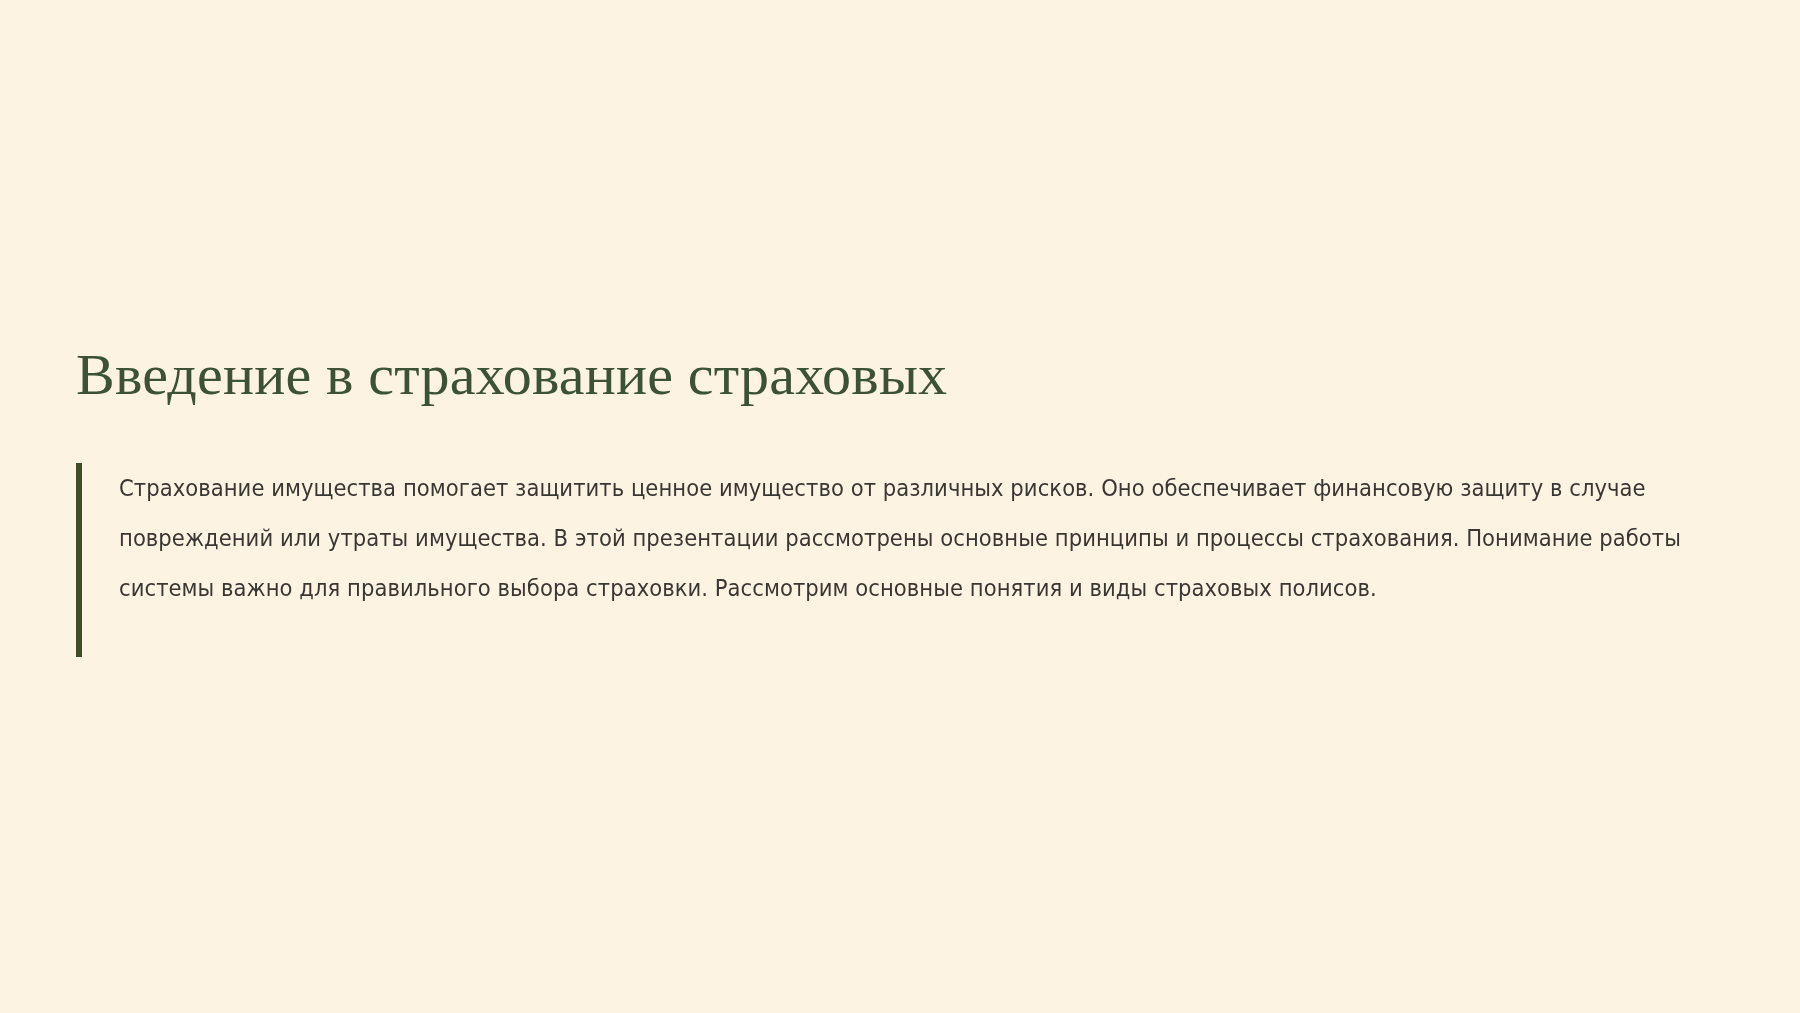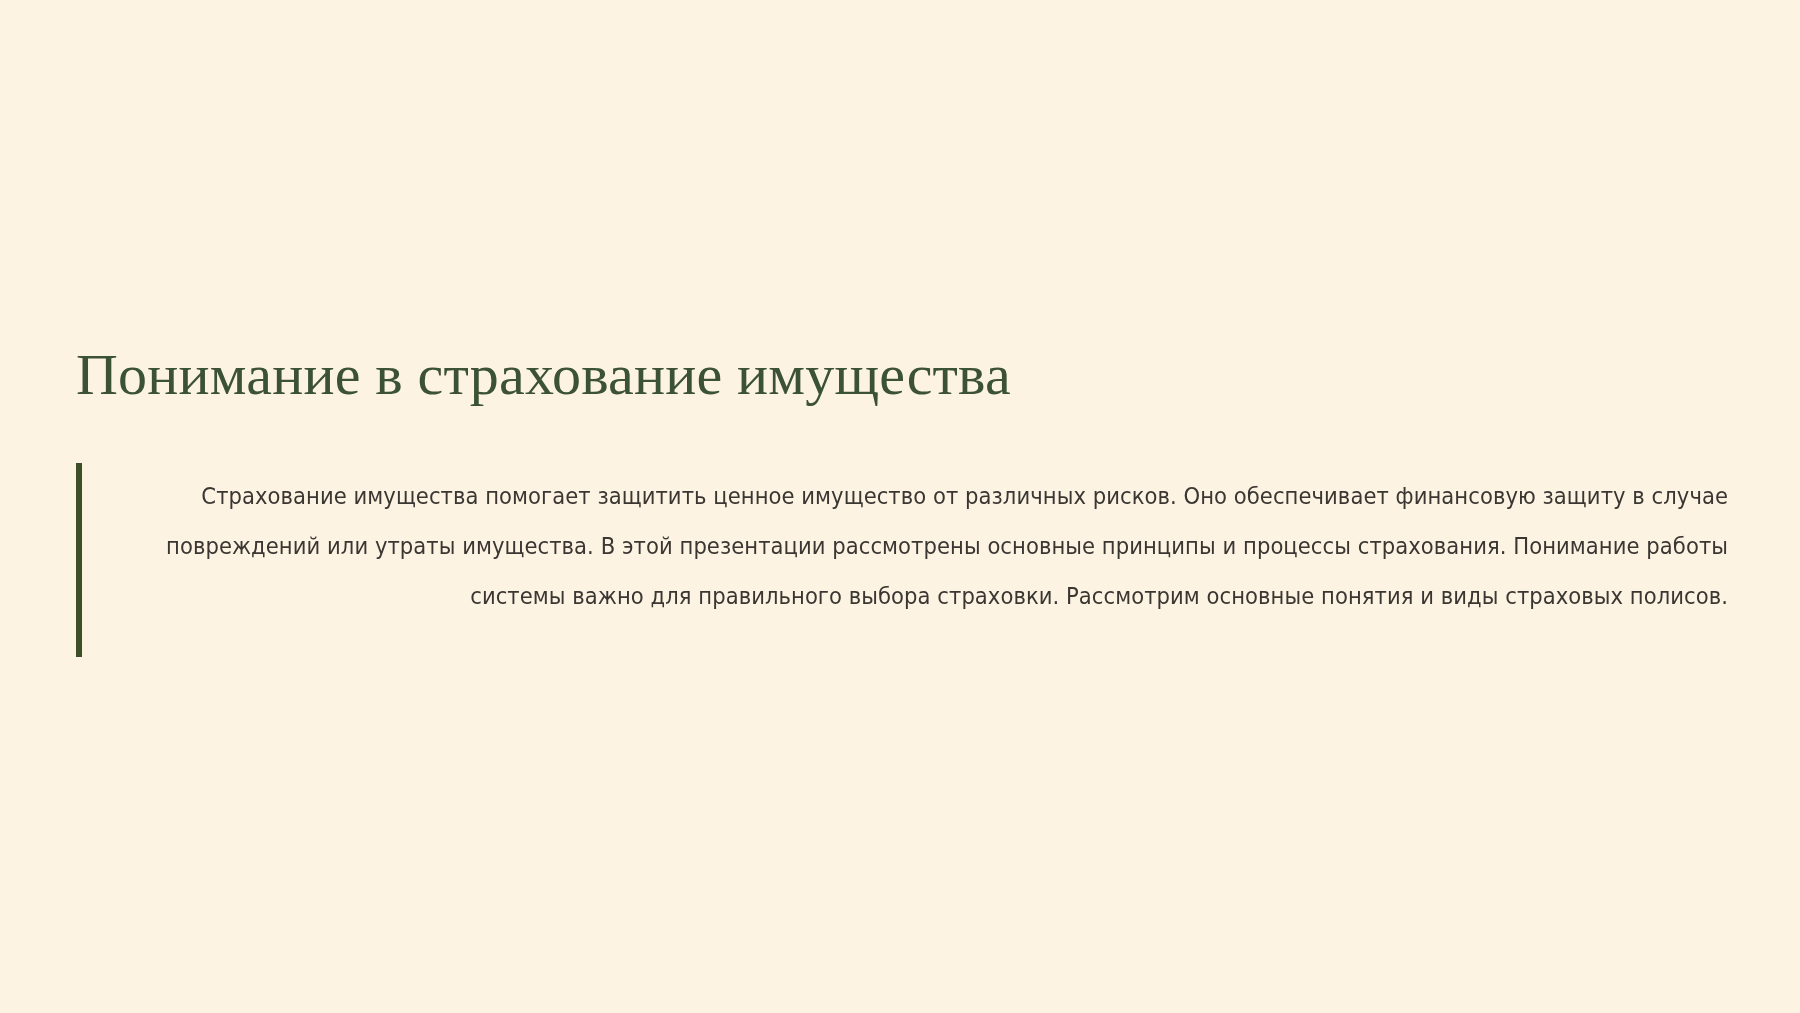--- a/index.html
+++ b/index.html
@@ -47,37 +47,37 @@
 
   .accent-bar {
     flex: 0 0 auto;
     width: 6px;
     min-height: 194px;
     background: #3D4F26;
   }
 
   .body-text {
     flex: 1 1 auto;
-    margin: 8px;
+    margin: 0;
     padding-left: 37px;
     padding-right: 0;
     font-family: "DejaVu Sans Condensed", "Liberation Sans Narrow", "Liberation Sans", sans-serif;
     font-size: 23.5px;
     font-weight: normal;
     line-height: 50px;
     color: #3A3632;
     letter-spacing: 0.05px;
-    text-align: right;
+    text-align: left;
   }
 </style>
 </head>
 <body>
 
 <div class="slide">
 
-  <h1 class="slide-title">Понимание в страхование имущества</h1>
+  <h1 class="slide-title">Введение в страхование страховых</h1>
 
   <div class="body-block">
     <div class="accent-bar"></div>
     <p class="body-text">Страхование имущества помогает защитить ценное имущество от различных рисков. Оно обеспечивает финансовую защиту в случае повреждений или утраты имущества. В этой презентации рассмотрены основные принципы и процессы страхования. Понимание работы системы важно для правильного выбора страховки. Рассмотрим основные понятия и виды страховых полисов.</p>
   </div>
 
 </div>
 
 </body></html>

